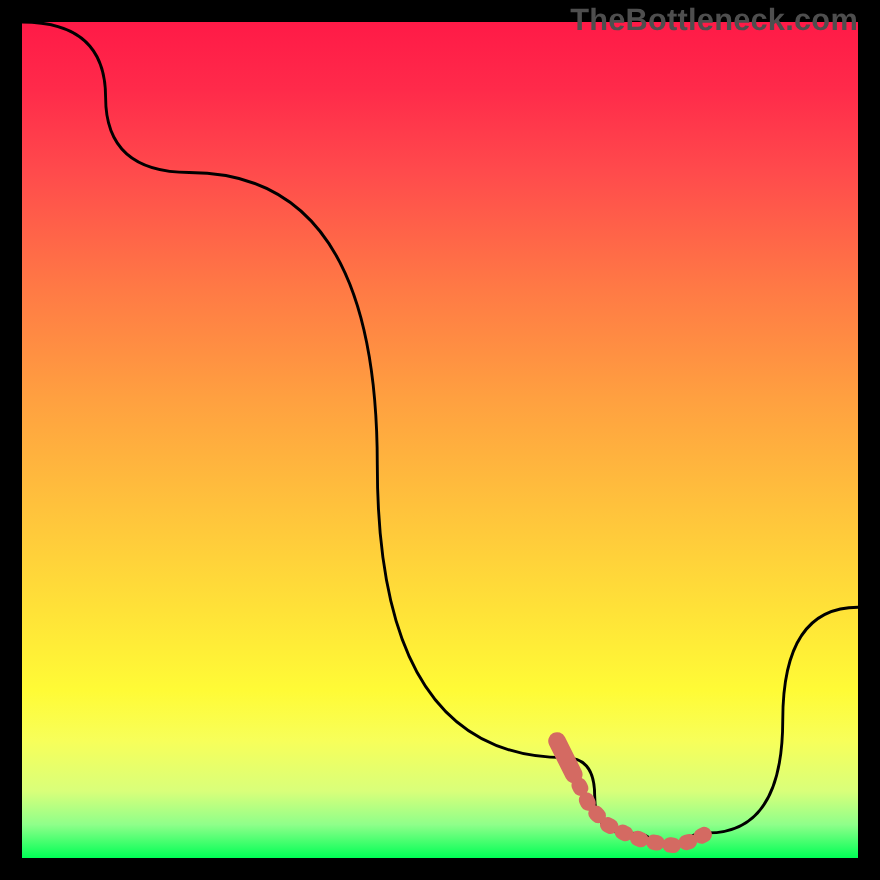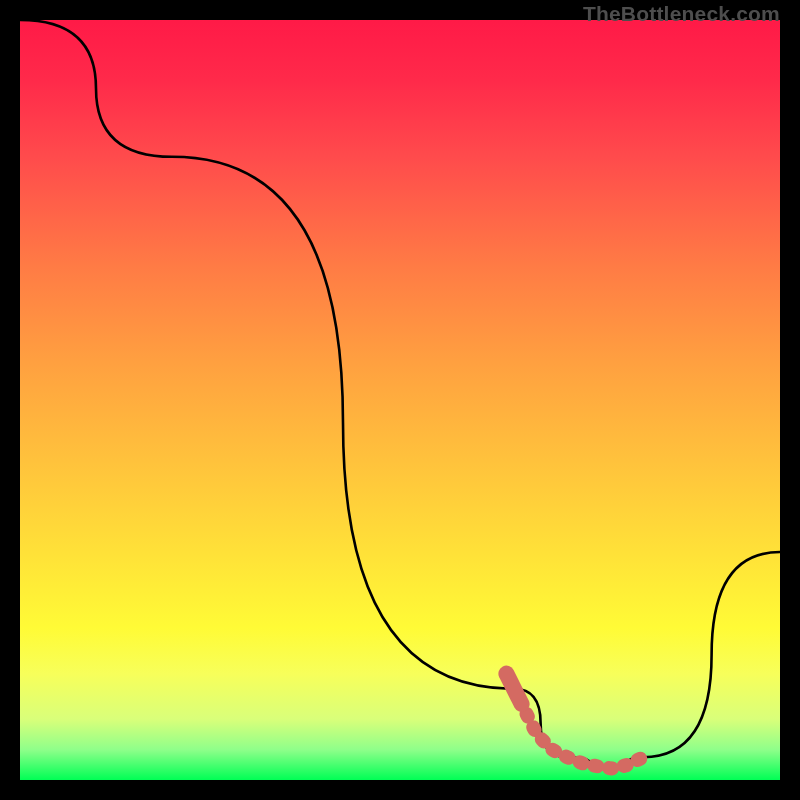--- a/index.html
+++ b/index.html
@@ -31,21 +31,21 @@
       #d9ff7a 92%,
       #8fff8a 96%,
       #00ff55 100%
     );
   }
   .watermark {
     position: absolute;
     top: 2px;
     right: 20px;
     color: #4e4e4e;
-    font-size: 21px;
+    font-size: 28px;
     font-weight: 600;
     letter-spacing: 0.2px;
     user-select: none;
   }
   svg {
     position: absolute;
     left: 0;
     top: 0;
   }
 </style>

